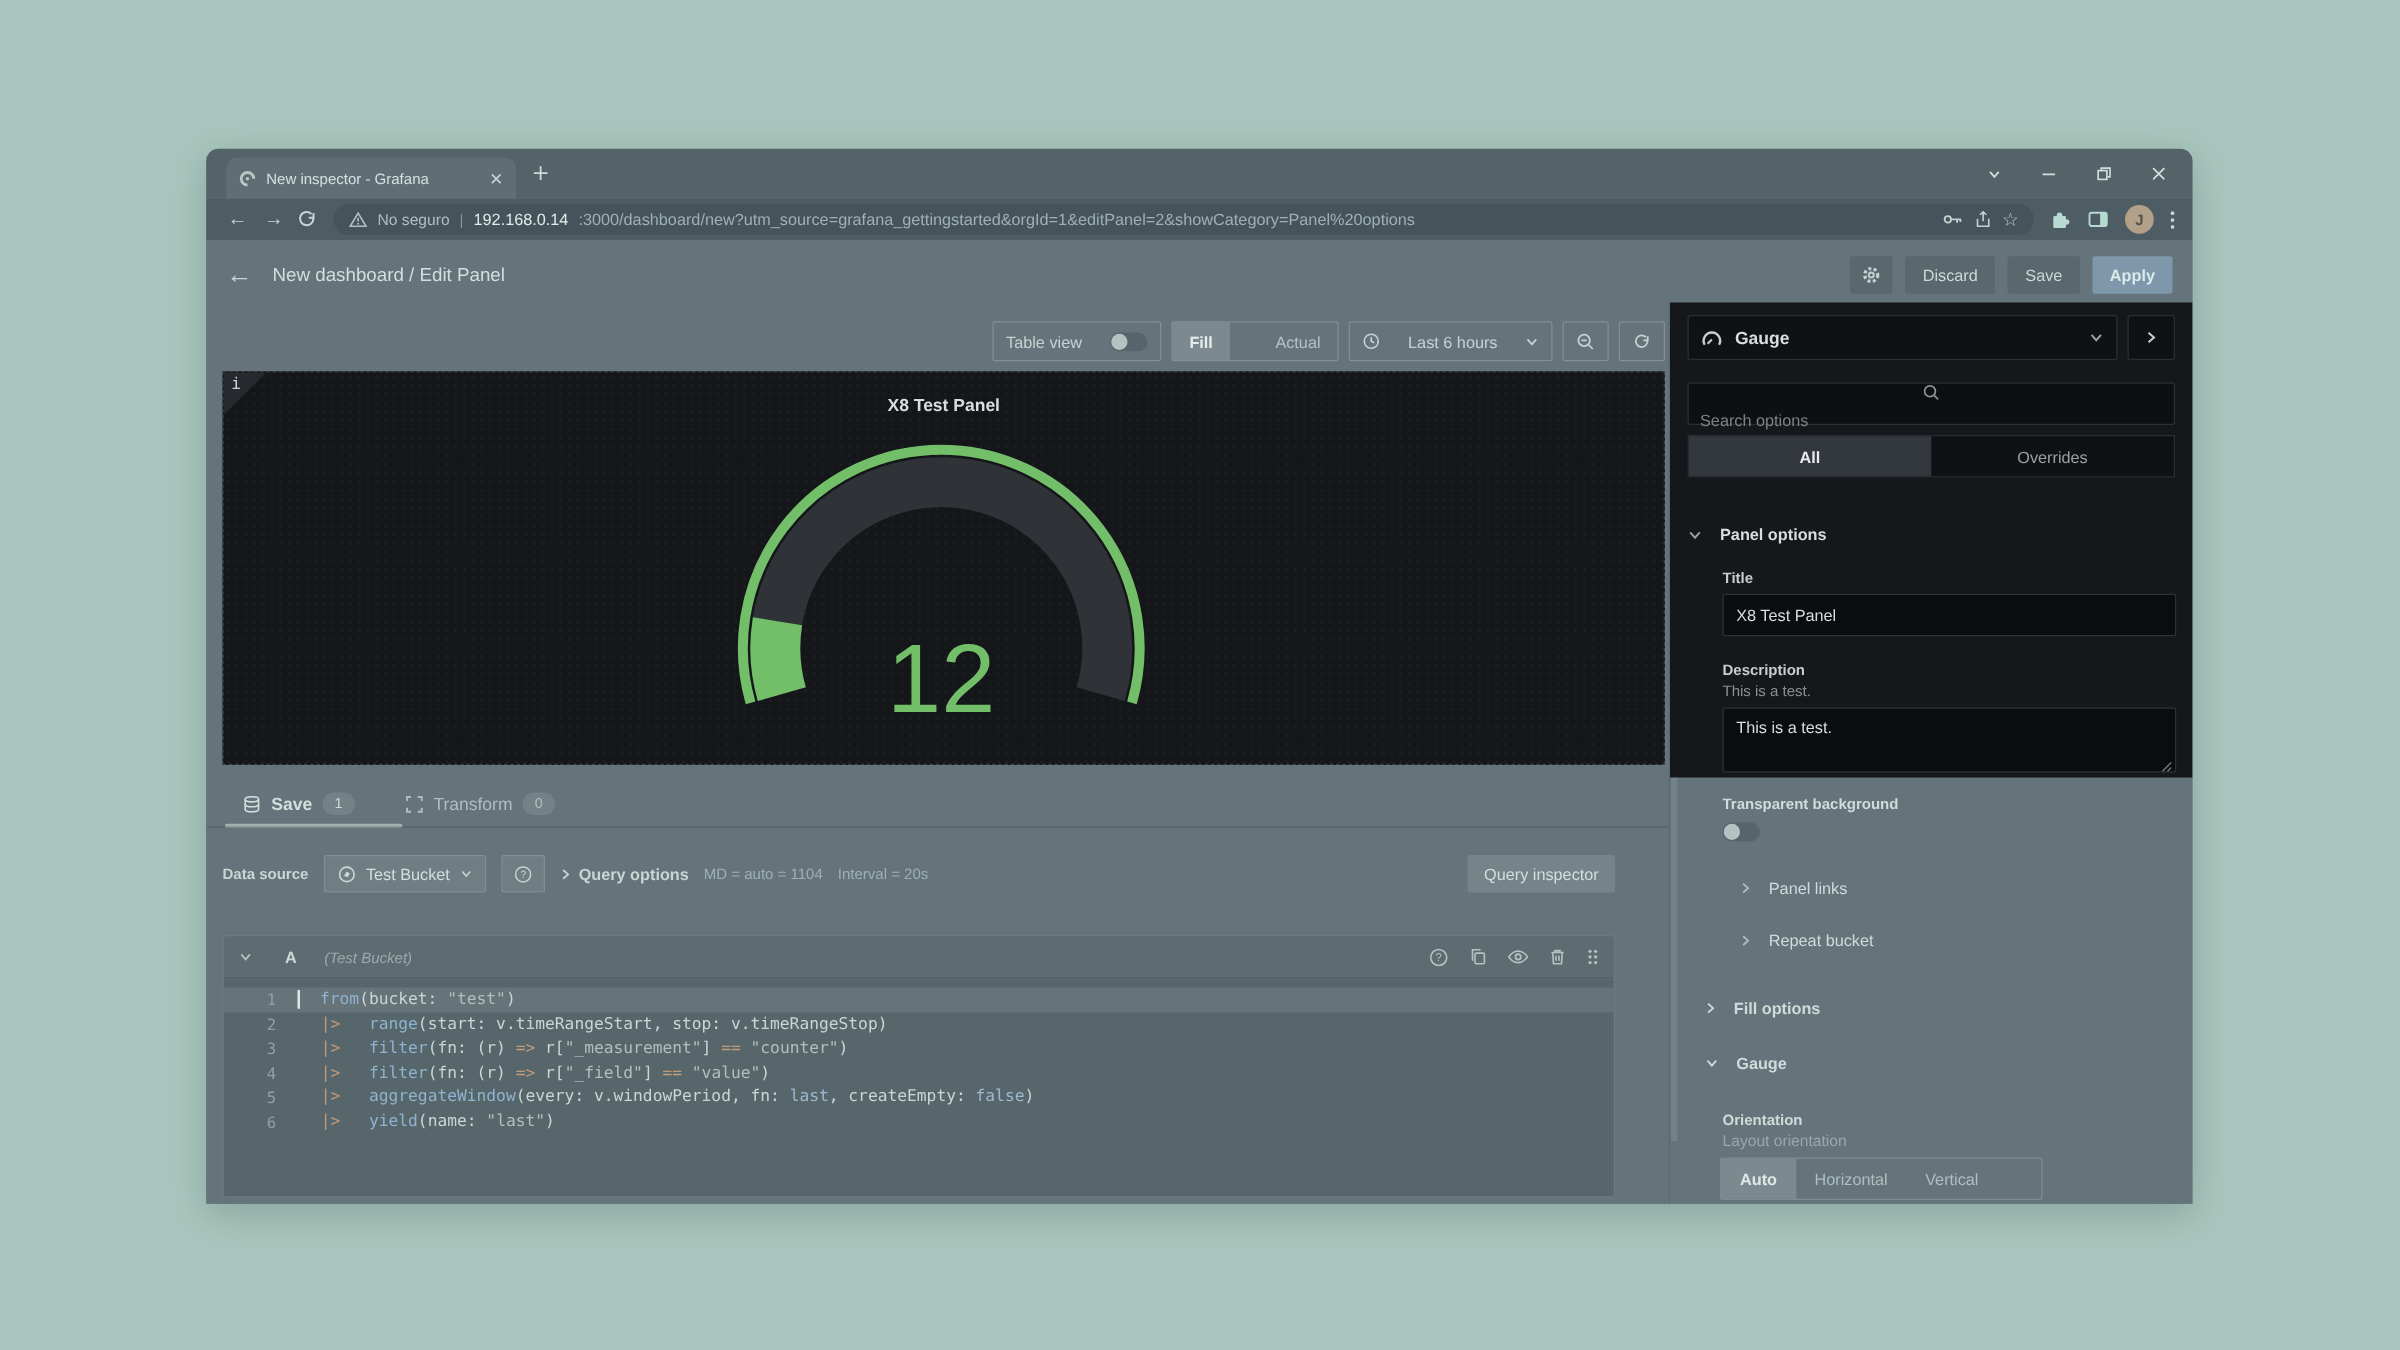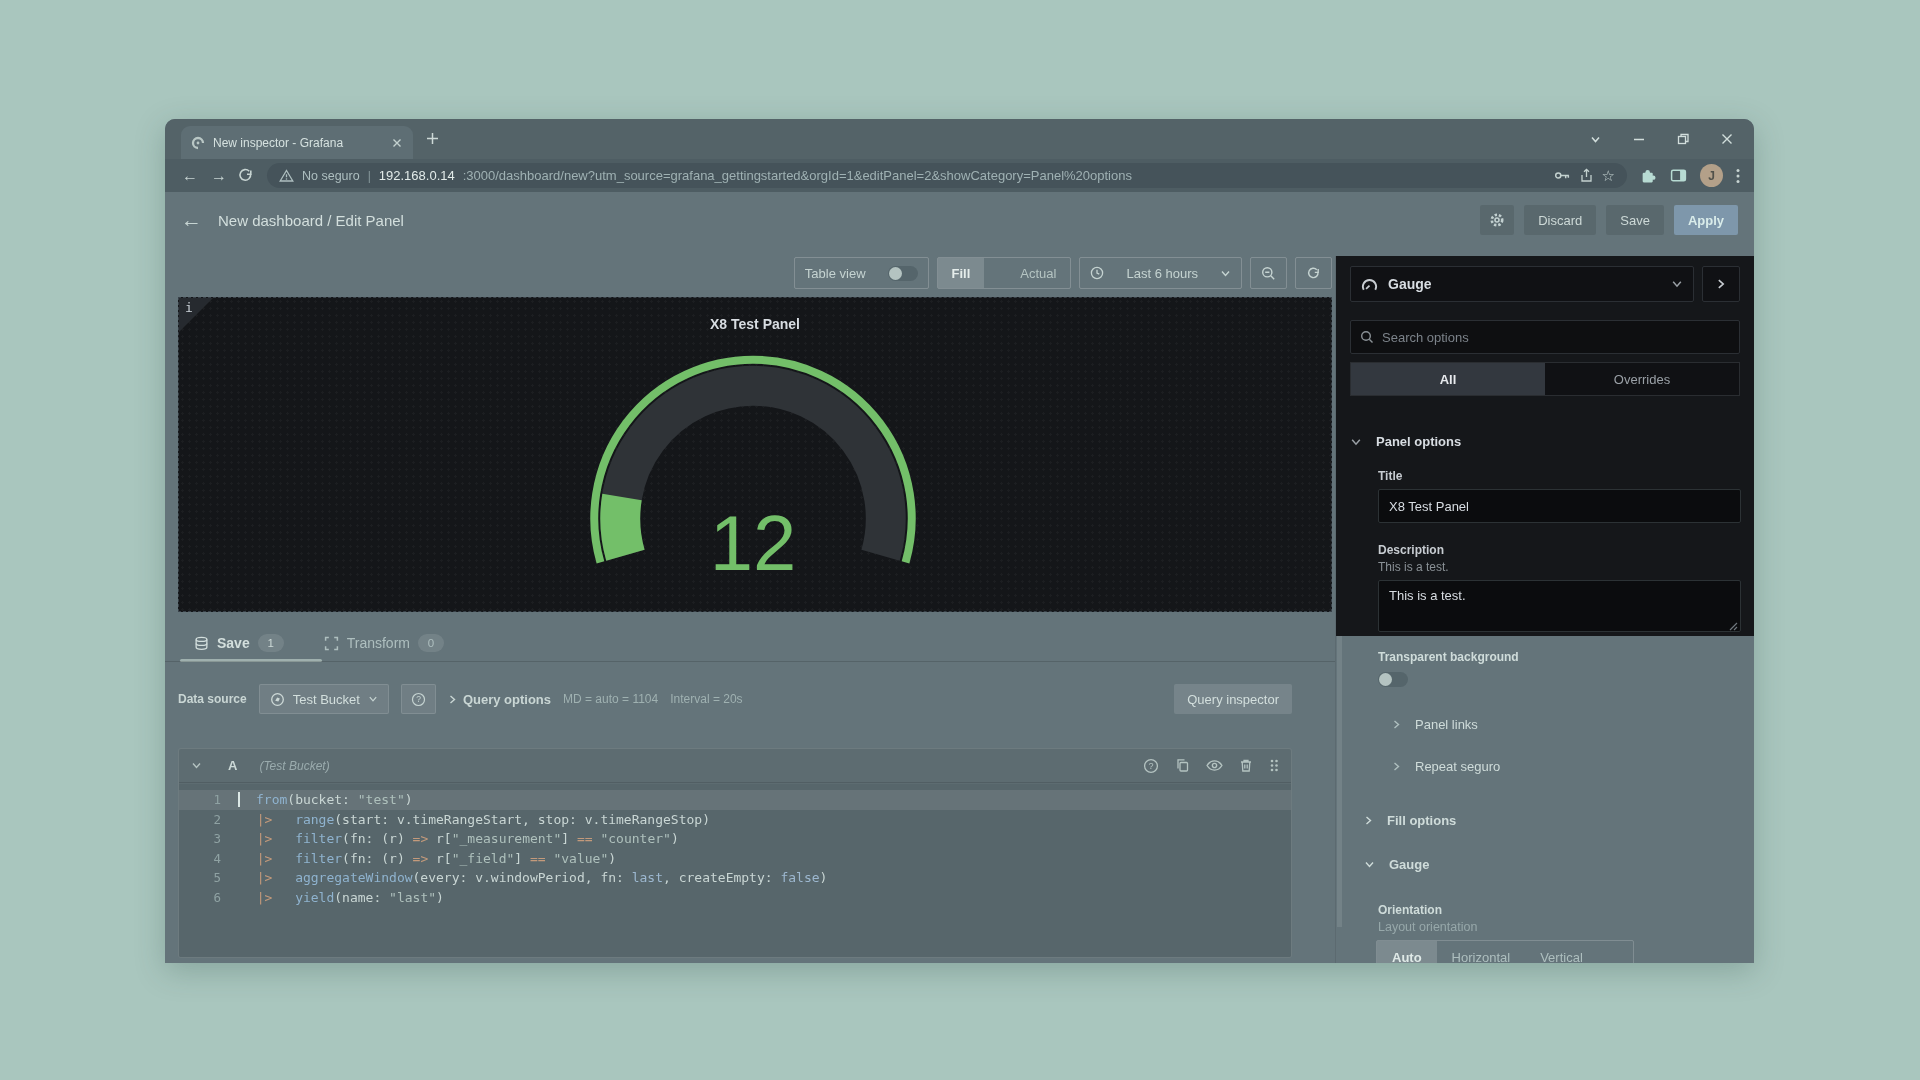--- a/index.html
+++ b/index.html
@@ -41,21 +41,21 @@
   .gf-header { height:56px; display:flex; align-items:center; padding:0 16px; gap:16px; }
   .back-arrow { font-size:21px; color:#c6d4d2; }
   .breadcrumb { font-size:15px; color:#d3dfdd; }
   .hdr-right { margin-left:auto; display:flex; align-items:center; gap:10px; }
   .btn { height:30px; border-radius:2px; background:rgba(0,0,0,0.10); color:#cdd9d7;
          font-size:13px; display:flex; align-items:center; padding:0 14px; }
   .btn.icon-btn { padding:0 9px; }
   .btn.primary { background:#7e97ab; color:#d9ecea; font-weight:bold; }
 
   .gf-main { position:absolute; left:0; top:56px; width:1170px; bottom:0; }
-  .gf-sidebar { position:absolute; right:0; top:64px; width:419px; bottom:0; border-left:1px solid rgba(0,0,0,0.08); }
+  .gf-sidebar { position:absolute; right:0; top:50px; width:419px; bottom:0; border-left:1px solid rgba(0,0,0,0.08); }
 
   
   .viz-toolbar { position:absolute; top:8px; right:3px; height:34px; display:flex; gap:8px; align-items:center; }
   .tool-box { height:32px; border:1px solid rgba(255,255,255,0.20); border-radius:2px;
               display:flex; align-items:center; padding:0 10px; gap:22px; color:#c5d3d1; font-size:13px; }
   .seg-group { padding:0; overflow:hidden; }
   .seg { height:100%; display:flex; align-items:center; padding:0 14px; color:#b5c4c2; }
   .seg.active { background:rgba(255,255,255,0.16); color:#e5edeb; font-weight:bold; }
   .toggle { width:30px; height:15px; border-radius:8px; background:#55656b; position:relative; flex:none; }
   .toggle::after { content:""; position:absolute; left:1px; top:1px; width:13px; height:13px;
@@ -114,21 +114,21 @@
   .c-kw { color:#9db8d0; } .c-pl { color:#c9d6d4; }
 
   
   .sb-dark { height:380px; background:#15171a; padding:10px 14px 0 14px; }
   .viz-row { display:flex; gap:8px; }
   .viz-select { flex:1; height:36px; border:1px solid #2b2f34; background:#101114; border-radius:2px;
                 display:flex; align-items:center; gap:10px; padding:0 10px; color:#d8dde2; font-size:14px; font-weight:bold; }
   .viz-collapse { width:38px; height:36px; border:1px solid #2b2f34; background:#101114; border-radius:2px;
                   display:flex; align-items:center; justify-content:center; color:#c8cdd2; }
   .sb-search { margin-top:18px; height:34px; border:1px solid #2b2f34; background:#0e0f11; border-radius:2px;
-               display:flex; align-items:center; gap:8px; padding:0 9px; }
+               display:flex; align-items:center; gap:8px; padding:0 9px;flex-direction:column; }
   .sb-search input { background:transparent; border:none; outline:none; color:#aab0b6; font-size:13px;
                      font-family:"Liberation Sans",sans-serif; width:100%; }
   .sb-search input::placeholder { color:#7c838a; }
   .sb-tabs { margin-top:8px; height:34px; border:1px solid #2a2d31; background:#101114; display:flex; }
   .sb-tab { flex:1; display:flex; align-items:center; justify-content:center; font-size:13px; color:#9aa0a6; }
   .sb-tab.active { background:#33383f; color:#e8eaed; font-weight:bold; }
   .sect-head { margin-top:38px; display:flex; align-items:center; gap:14px; color:#d8dde2; }
   .sect-head .lbl { font-size:13px; font-weight:bold; }
   .dim-chev { color:#9aa0a6; }
   .fld-label { margin-top:20px; margin-left:28px; font-size:12px; font-weight:bold; color:#c7ccd1; }
@@ -545,21 +545,21 @@
               </svg>
           </span>
           <span class="lbl">Panel links</span>
         </div>
         <div class="low-row mt12">
           <span class="icon">
             <svg width="9" height="11" viewBox="0 0 9 11">
                 <polyline points="2.5,2 6.5,5.5 2.5,9" fill="none" stroke="#aebfbf" stroke-width="1.4"></polyline>
               </svg>
           </span>
-          <span class="lbl">Repeat seguro</span>
+          <span class="lbl">Repeat bucket</span>
         </div>
 
         <div class="low-sect mt24">
           <span class="icon">
             <svg width="9" height="11" viewBox="0 0 9 11">
                 <polyline points="2.5,2 6.5,5.5 2.5,9" fill="none" stroke="#cfdcda" stroke-width="1.4"></polyline>
               </svg>
           </span>
           <span class="lbl">Fill options</span>
         </div>

